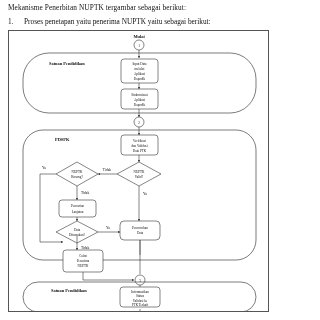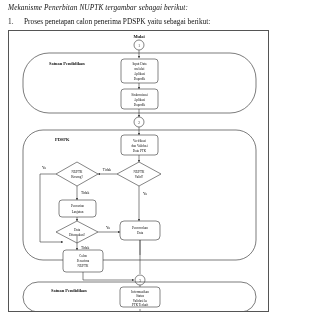--- a/index.html
+++ b/index.html
@@ -8,21 +8,20 @@
     background:#ffffff;
     font-family:"Liberation Serif", serif;
     color:#111;
   }
   .page{position:relative;width:281px;height:320px;box-sizing:border-box;}
 
   .intro{
     position:absolute;left:8px;top:3px;width:265px;
     font-size:7.3px;line-height:9px;letter-spacing:.1px;
     white-space:nowrap;
-    font-style:italic;
   }
   .item{
     position:absolute;left:8px;top:17px;width:265px;
     font-size:7.3px;line-height:9px;white-space:nowrap;
   }
   .item .num{display:inline-block;width:16px;}
 
   
   .chart{
     position:absolute;left:8px;top:30px;
@@ -44,21 +43,21 @@
   .endd{fill:#111;}
 </style>
 </head>
 <body>
 
 <div class="page">
 
   <div class="intro">Mekanisme Penerbitan NUPTK tergambar sebagai berikut:</div>
 
   <div class="item">
-    <span class="num">1.</span><span>Proses penetapan calon penerima PDSPK yaitu sebagai berikut:</span>
+    <span class="num">1.</span><span>Proses penetapan yaitu penerima NUPTK yaitu sebagai berikut:</span>
   </div>
 
   <div class="chart">
     <svg viewBox="0 0 261 282" width="261" height="282" xmlns="http://www.w3.org/2000/svg">
       <defs>
         <marker id="ah" markerWidth="5" markerHeight="5" refX="4" refY="2" orient="auto">
           <path d="M0,0 L4,2 L0,4 z" fill="#222"></path>
         </marker>
       </defs>
 

